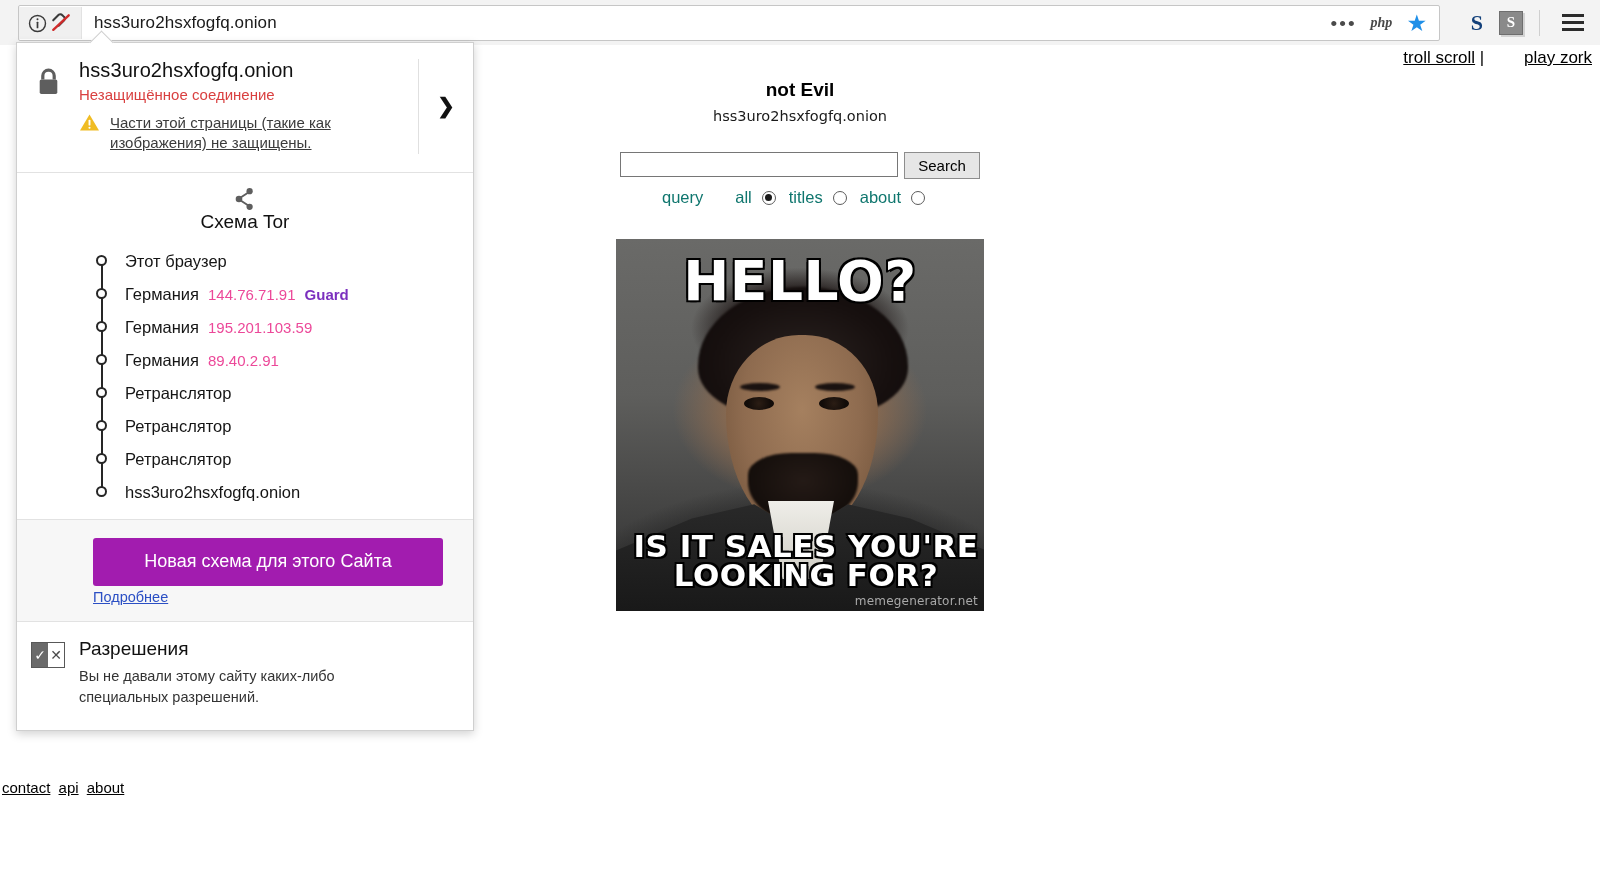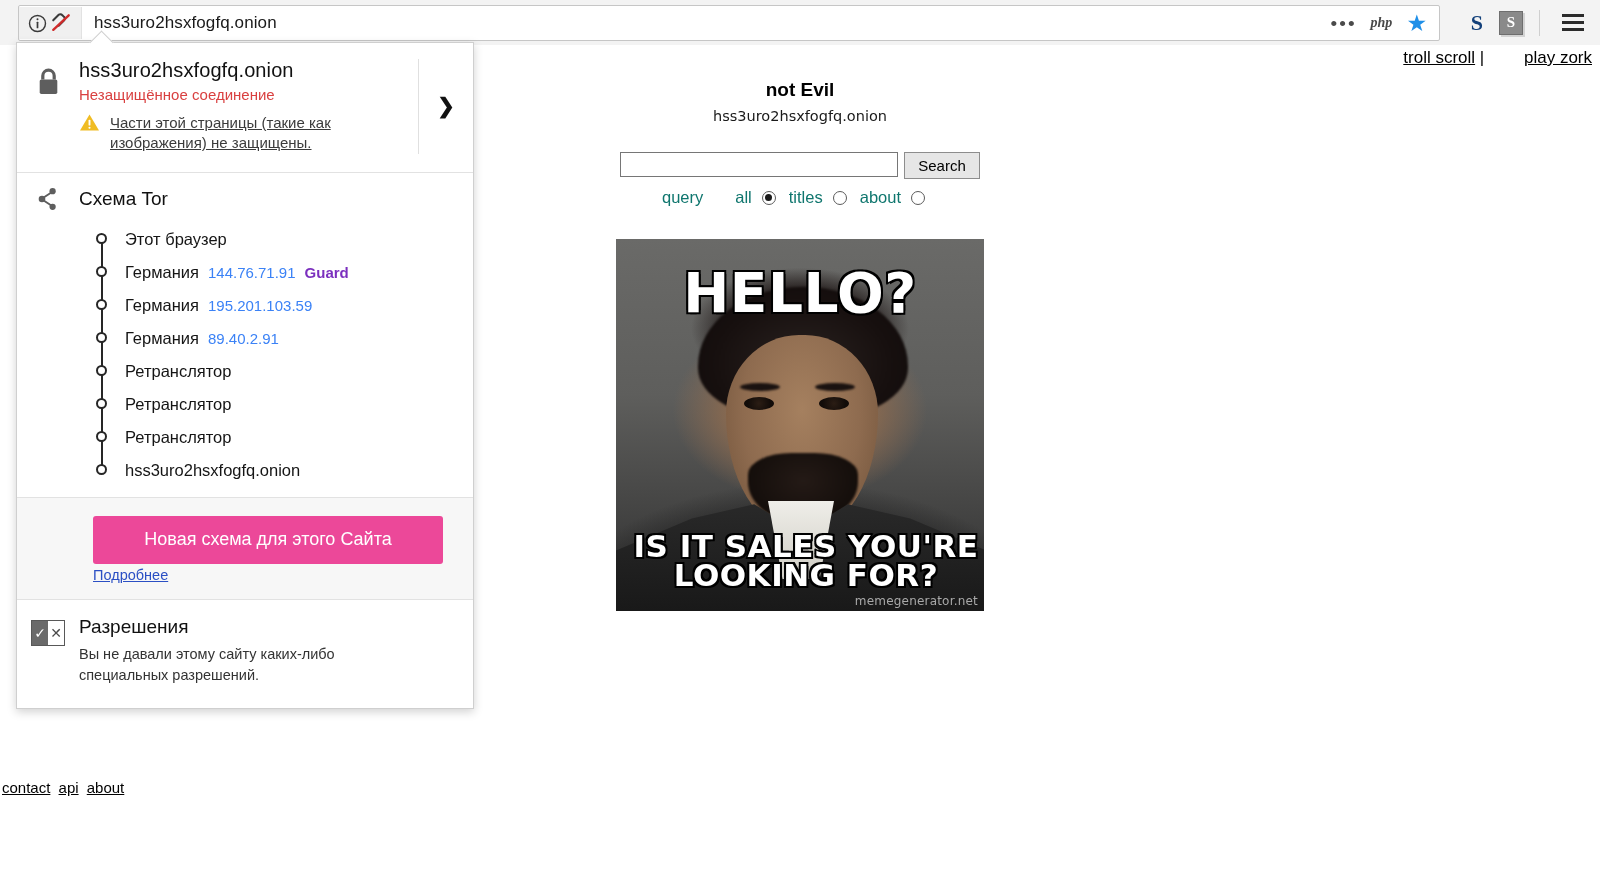--- a/index.html
+++ b/index.html
@@ -72,42 +72,42 @@
   .ident-warn { display: flex; gap: 10px; align-items: flex-start; padding-right: 20px; }
   .ident-warn-text { font-size: 15px; color: #3b3b3b; line-height: 1.35; text-decoration: underline; }
   .chev-col {
     width: 54px; border-left: 1px solid #e0e0e0;
     display: flex; align-items: center; justify-content: center;
     font-size: 21px; color: #111; font-weight: bold;
   }
   .hr { height: 1px; background: #e2e2e2; }
 
   .sec-circuit { padding: 14px 0 10px 0; }
-  .circ-head { display: flex; align-items: center; gap: 0; }
+  .circ-head { display: flex; align-items: center; gap: 0; flex-direction: column; }
   .circ-head .ico { width: 62px; display: flex; justify-content: center; }
   .circ-title { font-size: 19px; color: #111; }
   .circ-list { margin: 12px 0 0 0; padding: 0; list-style: none; position: relative; }
   .circ-item { display: flex; align-items: center; height: 33px; position: relative; padding-left: 76px; }
   .circ-item .node {
     position: absolute; left: 79px; top: 50%; margin-top: -6px;
     width: 11px; height: 11px; border: 2.5px solid #262626; border-radius: 50%;
     background: #fff; box-sizing: border-box; z-index: 2;
   }
   .circ-item .line {
     position: absolute; left: 84px; top: 50%; width: 2px; height: 33px; background: #262626; z-index: 1;
   }
   .circ-item:last-child .line { display: none; }
   .circ-label { padding-left: 32px; font-size: 16.5px; color: #151515; }
-  .circ-ip { font-size: 15px; color: #3b82f6; margin-left: 9px; text-align: center; }
+  .circ-ip { font-size: 15px; color: #ec4899; margin-left: 9px; text-align: center; }
   .circ-guard { font-size: 15px; color: #7b2fbe; font-weight: bold; margin-left: 9px; }
 
   .sec-newcircuit { background: #f7f7f7; border-top: 1px solid #e2e2e2; padding: 18px 0 16px 0; }
   .btn-newcircuit {
     display: block; margin: 0 0 0 76px; width: 350px; height: 48px;
-    background: #ec4899; color: #fff; border: none; border-radius: 3px;
+    background: #a21caf; color: #fff; border: none; border-radius: 3px;
     font-size: 18px; font-family: "Liberation Sans", sans-serif; cursor: pointer;
   }
   .nc-note { margin: 14px 0 0 76px; font-size: 14.5px; color: #353535; }
   .nc-note b { color: #7b2fbe; }
   .nc-link { display: block; margin: 3px 0 0 76px; font-size: 14.5px; color: #2b4fc4; }
 
   .sec-perm { border-top: 1px solid #e2e2e2; padding: 16px 0 22px 0; display: flex; }
   .perm-ico { width: 62px; display: flex; justify-content: center; padding-top: 4px; }
   .perm-title { font-size: 19px; color: #111; margin-bottom: 6px; }
   .perm-text { font-size: 14.5px; color: #333; line-height: 1.45; max-width: 300px; }
@@ -196,21 +196,21 @@
     clip-path: polygon(0 0, 100% 0, 78% 100%, 22% 100%);
   }
   .meme-text {
     position: absolute; left: 0; width: 100%; text-align: center;
     font-family: "DejaVu Sans", sans-serif; font-weight: bold; color: #fff;
     letter-spacing: .5px; line-height: .96;
     -webkit-text-stroke: 3px #000;
     paint-order: stroke fill;
     text-shadow: 2px 2px 0 #000, -2px 2px 0 #000, 2px -2px 0 #000, -2px -2px 0 #000;
   }
-  .meme-top { top: 28px; font-size: 55px; }
+  .meme-top { top: 16px; font-size: 55px; }
   .meme-bot { bottom: 20px; font-size: 31px; padding: 0 6px; }
   .meme-wm {
     position: absolute; right: 6px; bottom: 3px; font-size: 12px; color: #a9a9a9;
     font-family: "DejaVu Sans", sans-serif; letter-spacing: .2px;
   }
   .footer { text-align: left; margin-top: 168px; font-size: 15px; }
   .footer a { color: #000; text-decoration: underline; margin: 0 2px; }
 </style>
 </head>
 <body>

